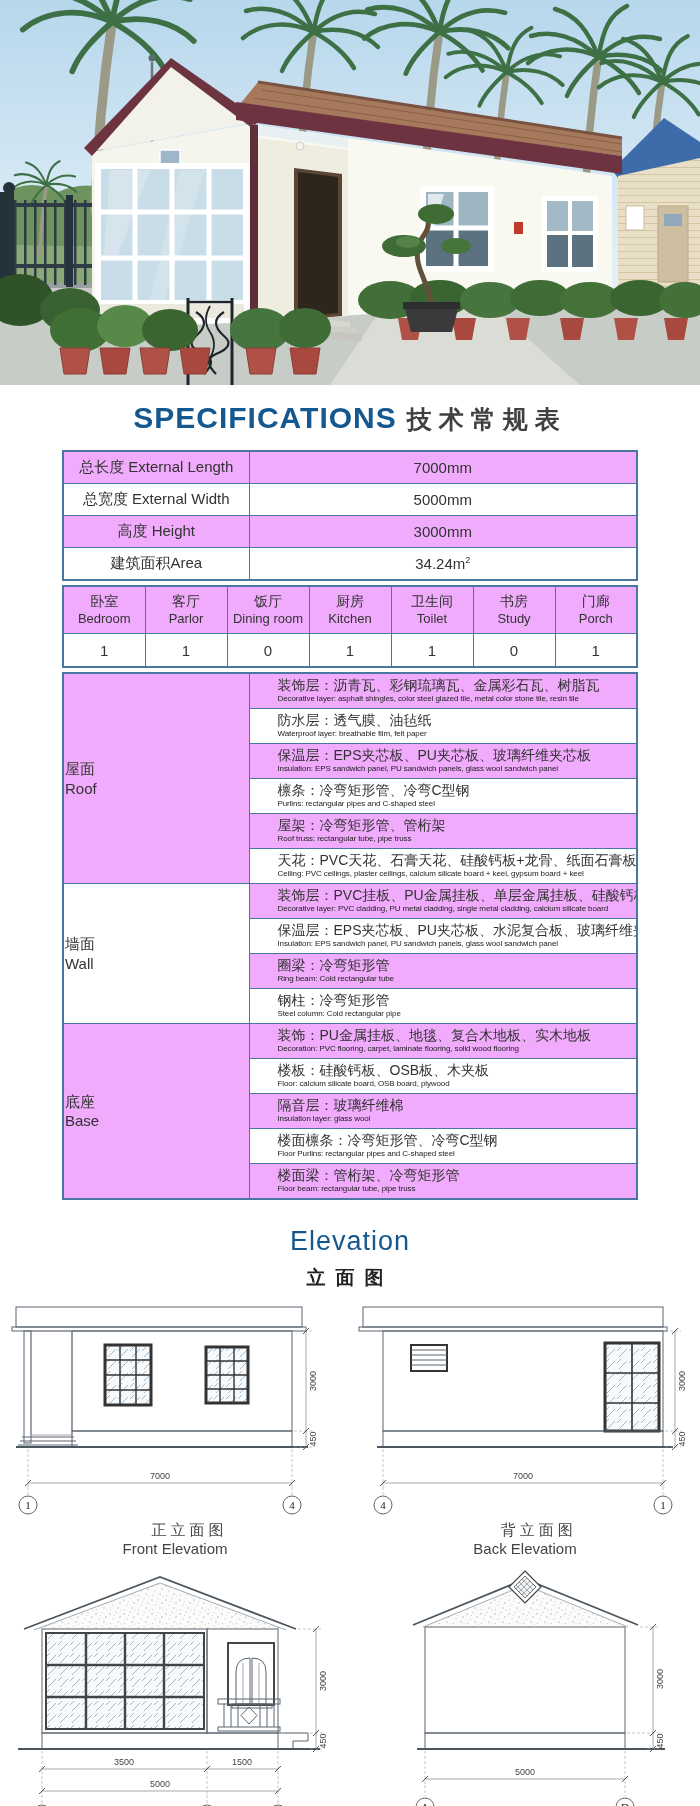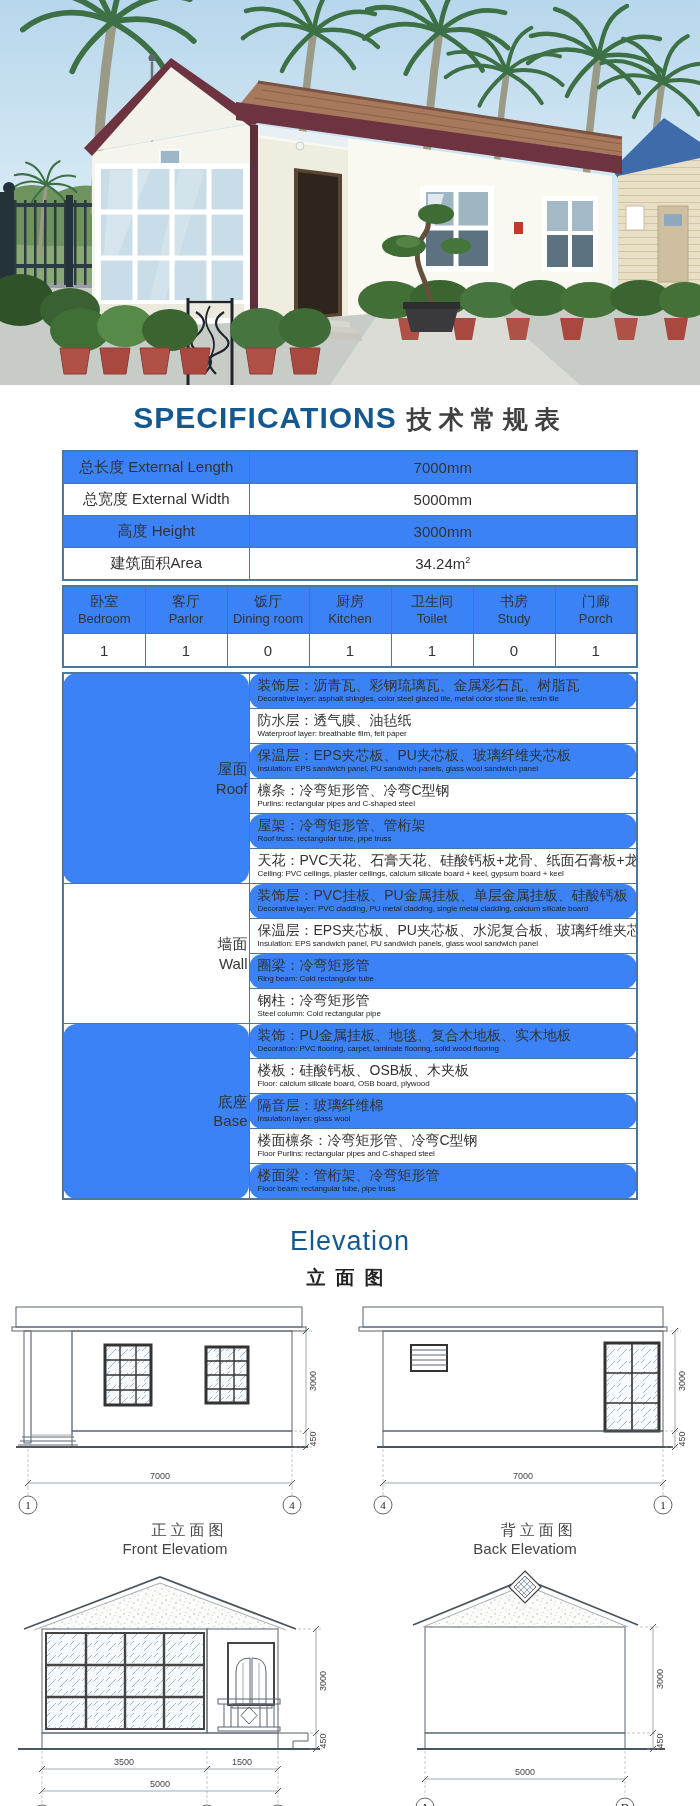--- a/index.html
+++ b/index.html
@@ -7,29 +7,29 @@
   .page{width:700px;}
   svg text{font-family:"Liberation Sans","DejaVu Sans",sans-serif;}
   .photo{display:block;width:700px;height:385px;}
   
   .spec-title{text-align:center;margin:16px 0 14px;white-space:nowrap;}
   .spec-en{font-size:30px;font-weight:bold;color:#14588f;letter-spacing:1px;}
   .spec-zh{font-size:25px;font-weight:bold;color:#404040;letter-spacing:7px;margin-left:10px;}
   
   .t{border-collapse:collapse;margin:0 auto 4px auto;width:576px;table-layout:fixed;border:2px solid #49779f;}
   .t td{border:1px solid #49779f;overflow:hidden;}
-  .blue{background:#3b82f6;border-radius:14px;}
+  .blue{background:#f0abfc;}
   .dims td{height:29px;font-size:15px;text-align:center;}
   .col-label{width:186px;}
   .rooms .rh td{height:44px;text-align:center;vertical-align:middle;}
   .rz{font-size:14px;line-height:1.25;}
   .re{font-size:13px;line-height:1.2;}
   .rooms .rc td{height:30px;text-align:center;font-size:15px;}
-  .mat .sec{text-align:right;font-size:15px;line-height:1.3;}
-  .mat .mrow{padding:2px 4px 2px 8px;height:30px;vertical-align:middle;}
+  .mat .sec{text-align:left;font-size:15px;line-height:1.3;}
+  .mat .mrow{padding:2px 4px 2px 28px;height:30px;vertical-align:middle;}
   .mzh{font-size:14px;line-height:1.2;white-space:nowrap;}
   .men{font-size:8px;line-height:1.3;color:#222;white-space:nowrap;letter-spacing:-0.1px;}
   sup{font-size:9px;}
   
   .elev-head{text-align:center;margin:26px 0 8px;}
   .elev-en{font-size:27px;font-weight:normal;color:#14588f;letter-spacing:1px;}
   .elev-zh{font-size:19px;font-weight:bold;color:#222;letter-spacing:10px;margin-top:8px;}
   .elev-grid{display:grid;grid-template-columns:350px 350px;}
   .elev-cell{display:flex;flex-direction:column;align-items:center;}
   .cap{text-align:right;margin-top:2px;margin-bottom:12px;}

